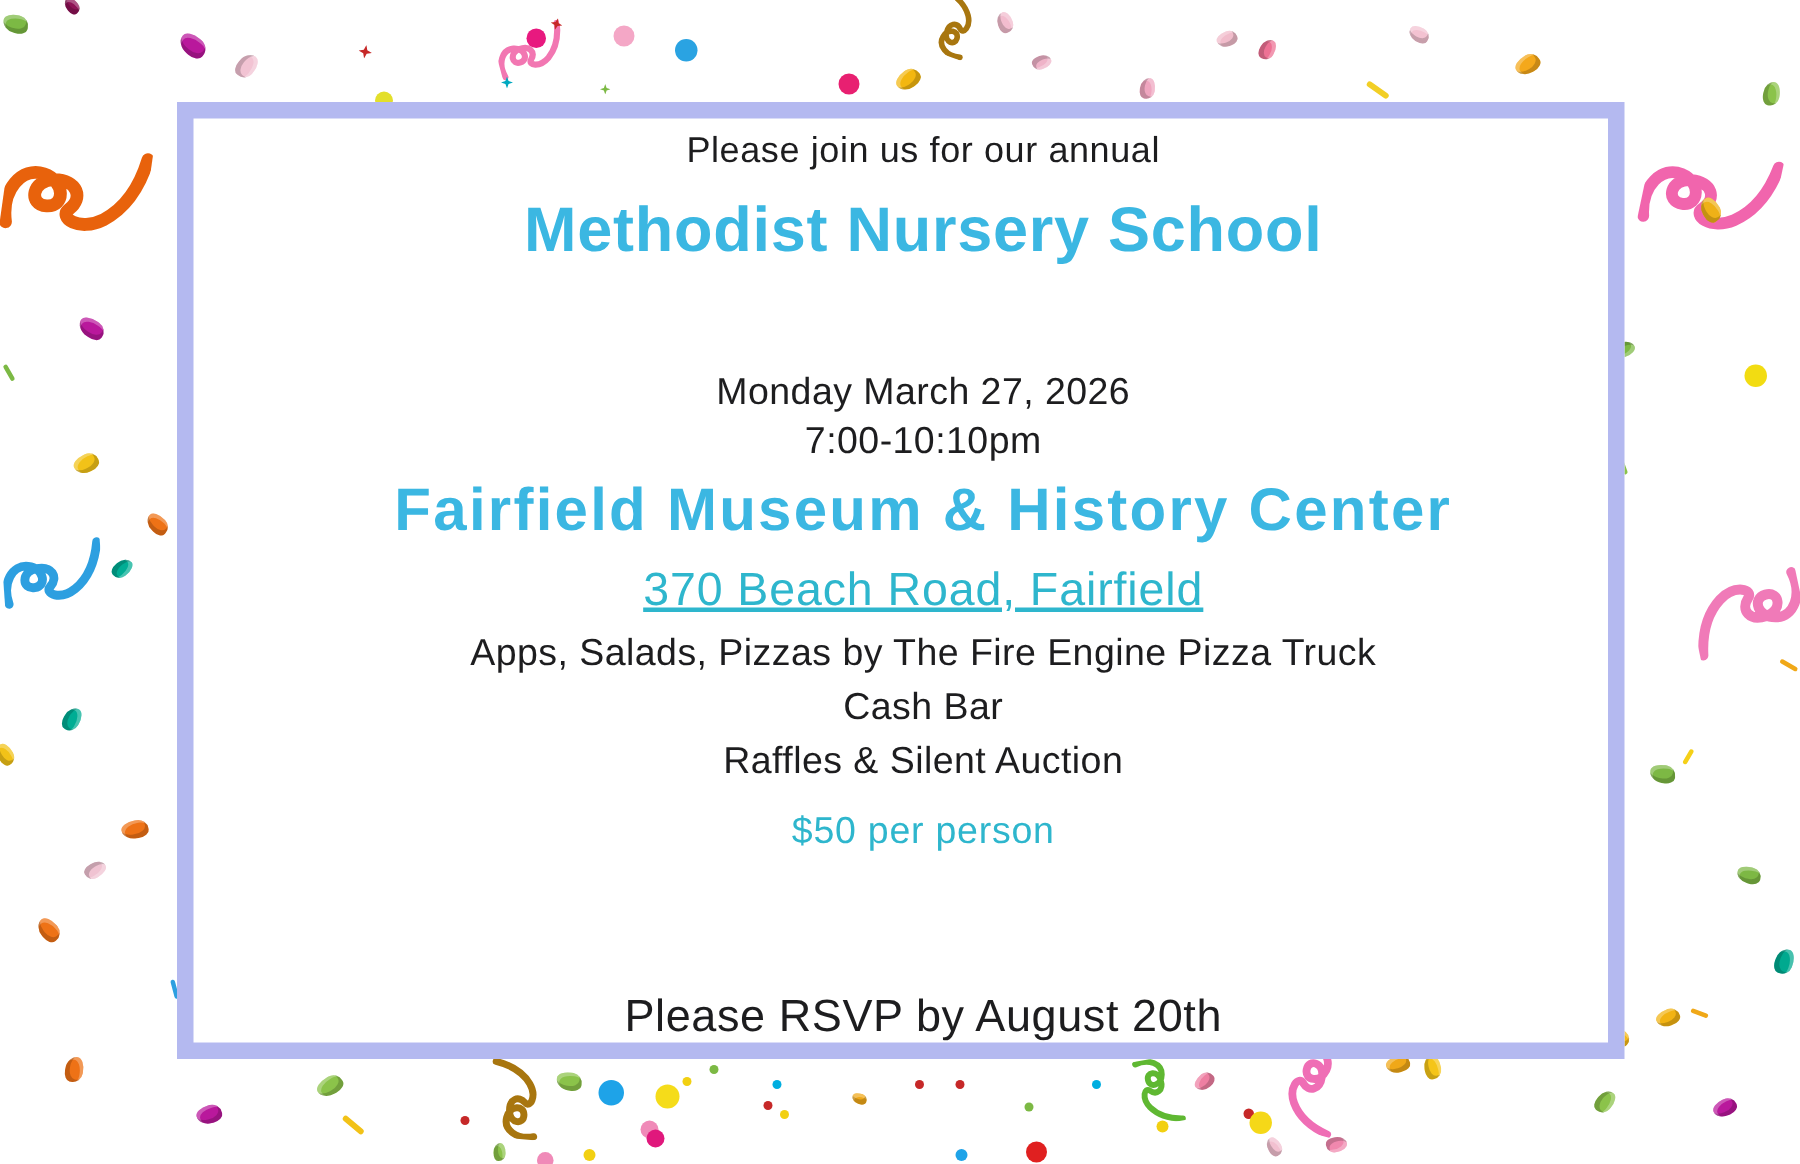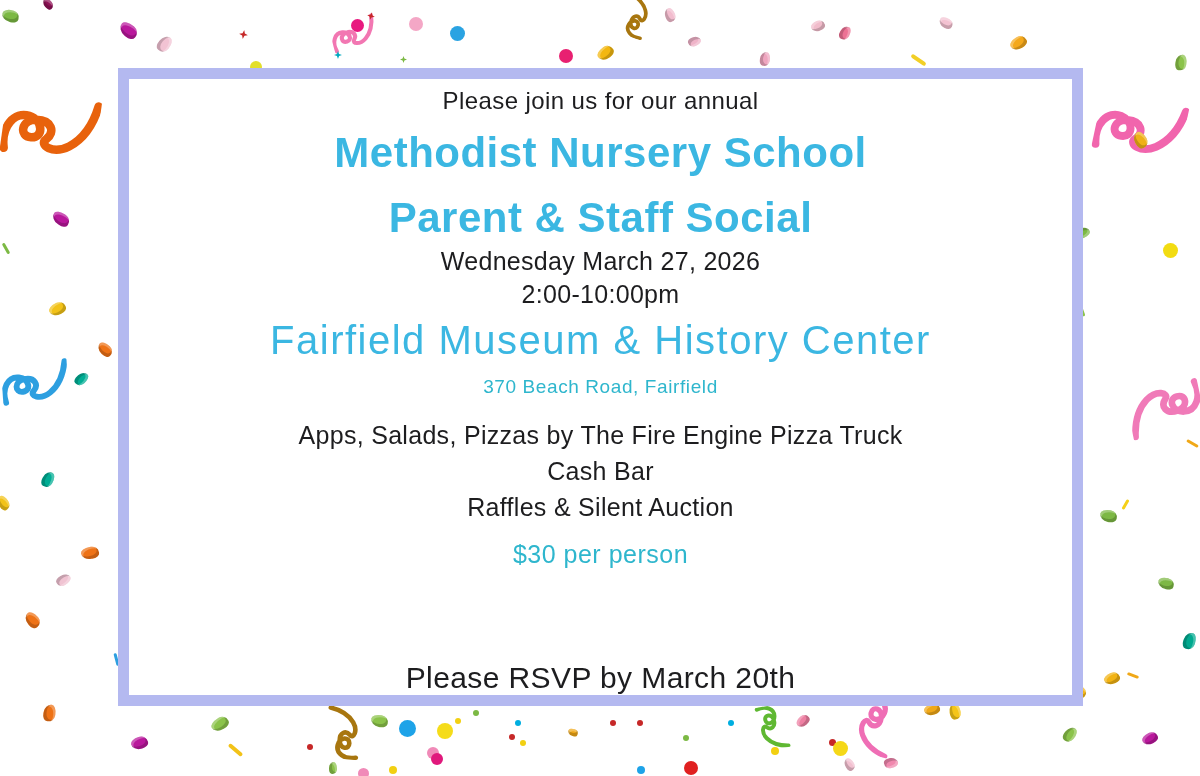--- a/index.html
+++ b/index.html
@@ -26,33 +26,33 @@
 
   
   .card {
     position:absolute; z-index:2; box-sizing:border-box;
     left:118px; top:68px; width:965px; height:638px;
     background:#ffffff;
     border:11px solid var(--border, #b4b9f0);
   }
   .line {
     position:absolute; left:0; width:943px; text-align:center;
-    line-height:1.05; white-space:nowrap;
+    line-height:1.05; white-space:nowrap;padding-left:15px;
   }
   .black { color:var(--text, #1d1d1f); }
-  .blue  { color:var(--accent-blue, #3bb7e2); }
+  .blue  { color:var(--accent-blue, #3bb7e2);font-weight:bold; }
   .teal  { color:var(--accent-teal, #2eb6cd); }
 
   .intro   { top:9px;   font-size:24px; letter-spacing:0.4px; }
   .title1  { top:52px;  font-size:42px; font-weight:800; letter-spacing:0.5px;text-align:center; }
   .title2  { top:117px; font-size:42px; font-weight:800; letter-spacing:0.5px; }
   .date    { top:169px; font-size:25px; letter-spacing:0.3px; }
   .time    { top:202px; font-size:25px; letter-spacing:0.3px; }
   .venue   { top:240px; font-size:40px; letter-spacing:1.5px; }
-  .address { top:298px; font-size:19px; letter-spacing:0.6px; }
+  .address { top:298px; font-size:31px; letter-spacing:0.6px;text-decoration:underline; }
   .food    { top:343px; font-size:25px; letter-spacing:0.3px; }
   .bar     { top:379px; font-size:25px; letter-spacing:0.3px; }
   .raffle  { top:415px; font-size:25px; letter-spacing:0.3px; }
   .price   { top:462px; font-size:25px; letter-spacing:0.5px; }
   .checks  { top:498px; font-size:25px; letter-spacing:0.5px; }
   .online  { top:534px; font-size:25px; letter-spacing:0.5px; }
   .rsvp    { top:583px; font-size:30px; letter-spacing:0.4px; }
 </style>
 </head>
 <body>
@@ -183,24 +183,23 @@
       <div class="cf cf-dot" style="background: rgb(224, 32, 32); width: 14px; height: 14px; left: 684px; top: 761px; transform: rotate(0deg);"></div>
       <div class="cf cf-dot" style="background: rgb(30, 163, 232); width: 8px; height: 8px; left: 637px; top: 766px; transform: rotate(0deg);"></div>
       <div class="cf cf-dot" style="background: rgb(240, 138, 184); width: 11px; height: 11px; left: 358px; top: 768px; transform: rotate(0deg);"></div>
       <div class="cf cf-fold" style="background: rgb(139, 195, 74); width: 12px; height: 8px; left: 327px; top: 764px; transform: rotate(90deg);"></div>
       <div class="cf cf-dot" style="background: rgb(242, 208, 18); width: 8px; height: 8px; left: 389px; top: 766px; transform: rotate(0deg);"></div>
     </div>
 
   <div class="card">
     <div class="line intro black">Please join us for our annual</div>
     <div class="line title1 blue">Methodist Nursery School</div>
-    <div class="line title2 blue">Parent &amp; Staff Social</div>
-    <div class="line date black">Wednesday March 27, 2026</div>
-    <div class="line time black">2:00-10:00pm</div>
+    <div class="line date black">Monday March 27, 2026</div>
+    <div class="line time black">7:00-10:10pm</div>
     <div class="line venue blue">Fairfield Museum &amp; History Center</div>
     <div class="line address teal">370 Beach Road, Fairfield</div>
     <div class="line food black">Apps, Salads, Pizzas by The Fire Engine Pizza Truck</div>
     <div class="line bar black">Cash Bar</div>
     <div class="line raffle black">Raffles &amp; Silent Auction</div>
-    <div class="line price teal">$30 per person</div>
-    <div class="line rsvp black">Please RSVP by March 20th</div>
+    <div class="line price teal">$50 per person</div>
+    <div class="line rsvp black">Please RSVP by August 20th</div>
   </div>
 </div>
 
 </body></html>

